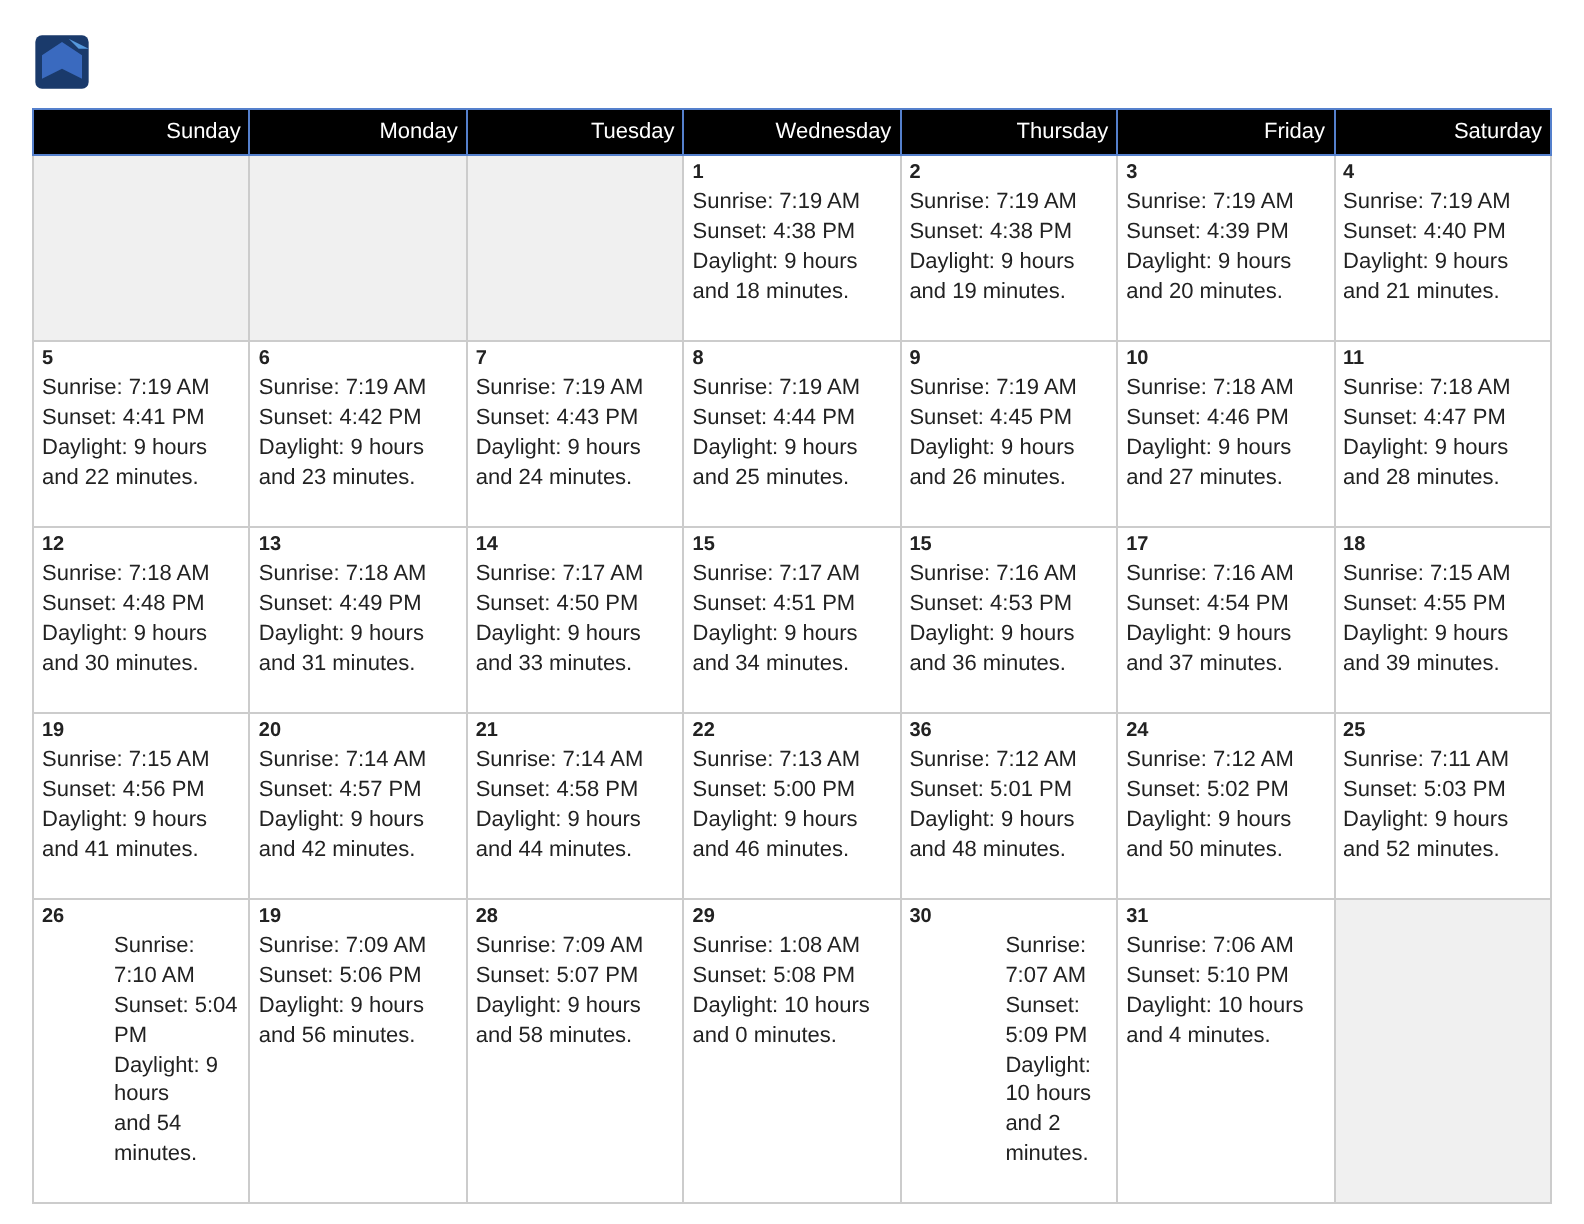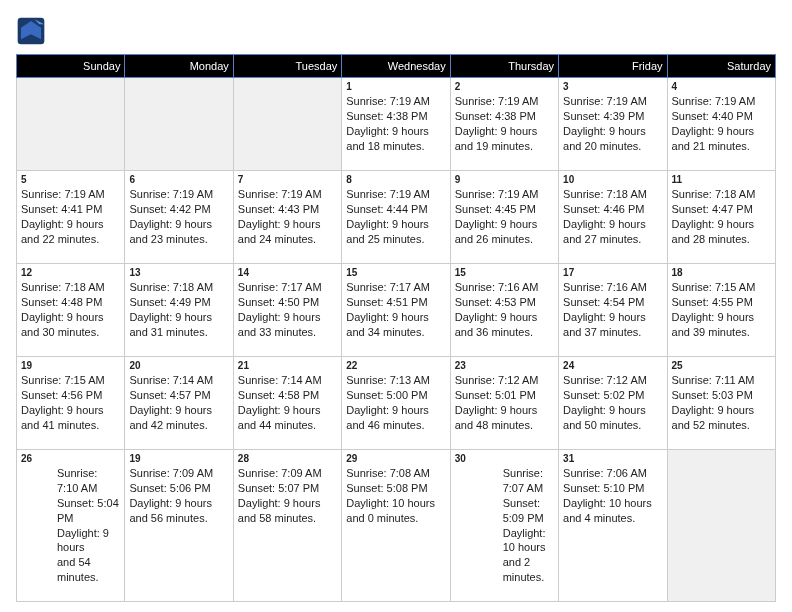--- a/index.html
+++ b/index.html
@@ -287,21 +287,21 @@
 and 44 minutes.</div>
           </td>
           <td>
             <span class="day-number">22</span>
             <div class="cell-text" style="white-space: pre-line;">Sunrise: 7:13 AM
 Sunset: 5:00 PM
 Daylight: 9 hours
 and 46 minutes.</div>
           </td>
           <td>
-            <span class="day-number">23</span>
+            <span class="day-number">36</span>
             <div class="cell-text" style="white-space: pre-line;">Sunrise: 7:12 AM
 Sunset: 5:01 PM
 Daylight: 9 hours
 and 48 minutes.</div>
           </td>
           <td>
             <span class="day-number">24</span>
             <div class="cell-text" style="white-space: pre-line;">Sunrise: 7:12 AM
 Sunset: 5:02 PM
 Daylight: 9 hours
@@ -332,21 +332,21 @@
           </td>
           <td>
             <span class="day-number">28</span>
             <div class="cell-text" style="white-space: pre-line;">Sunrise: 7:09 AM
 Sunset: 5:07 PM
 Daylight: 9 hours
 and 58 minutes.</div>
           </td>
           <td>
             <span class="day-number">29</span>
-            <div class="cell-text" style="white-space: pre-line;">Sunrise: 7:08 AM
+            <div class="cell-text" style="white-space: pre-line;">Sunrise: 1:08 AM
 Sunset: 5:08 PM
 Daylight: 10 hours
 and 0 minutes.</div>
           </td>
           <td>
             <span class="day-number">30</span>
             <div class="cell-text" style="white-space: pre-line; margin-left: 48px;">Sunrise: 7:07 AM
 Sunset: 5:09 PM
 Daylight: 10 hours
 and 2 minutes.</div>

